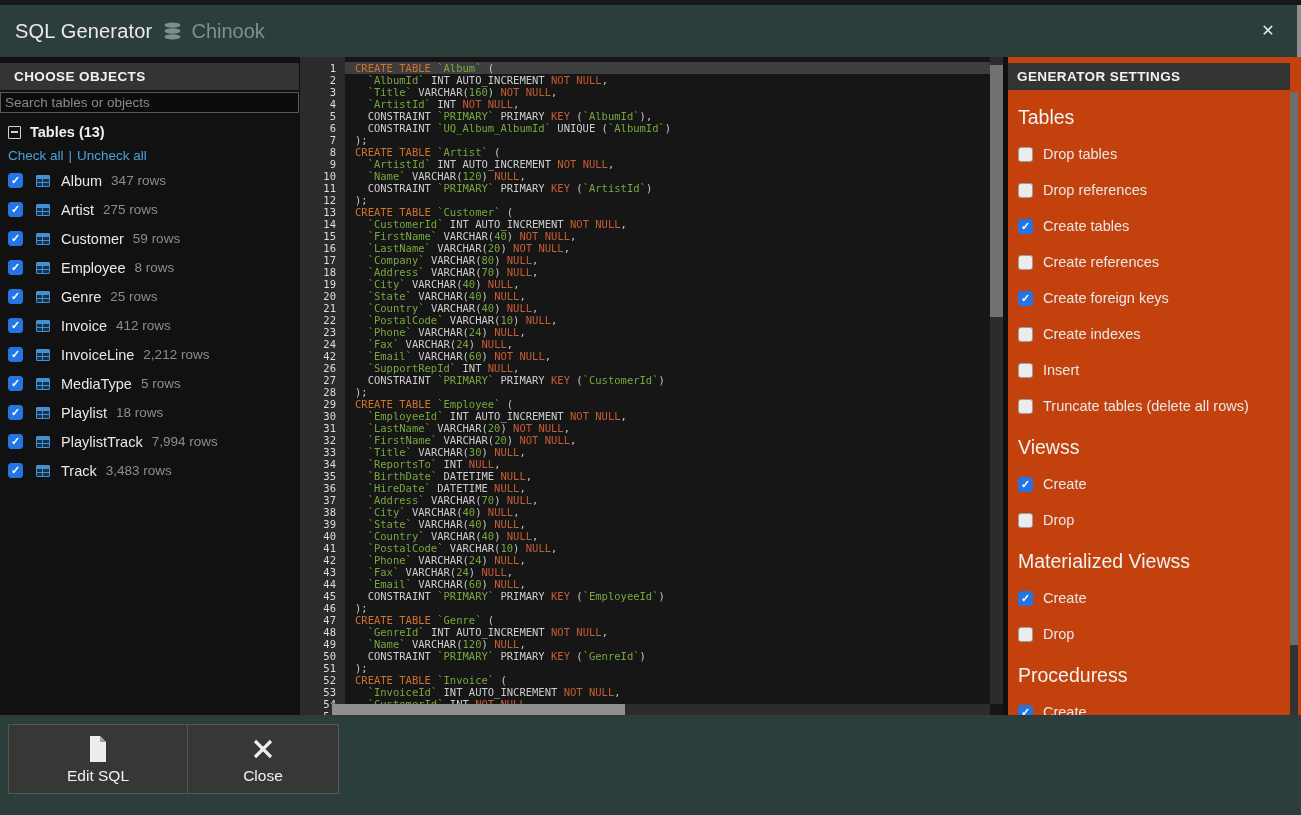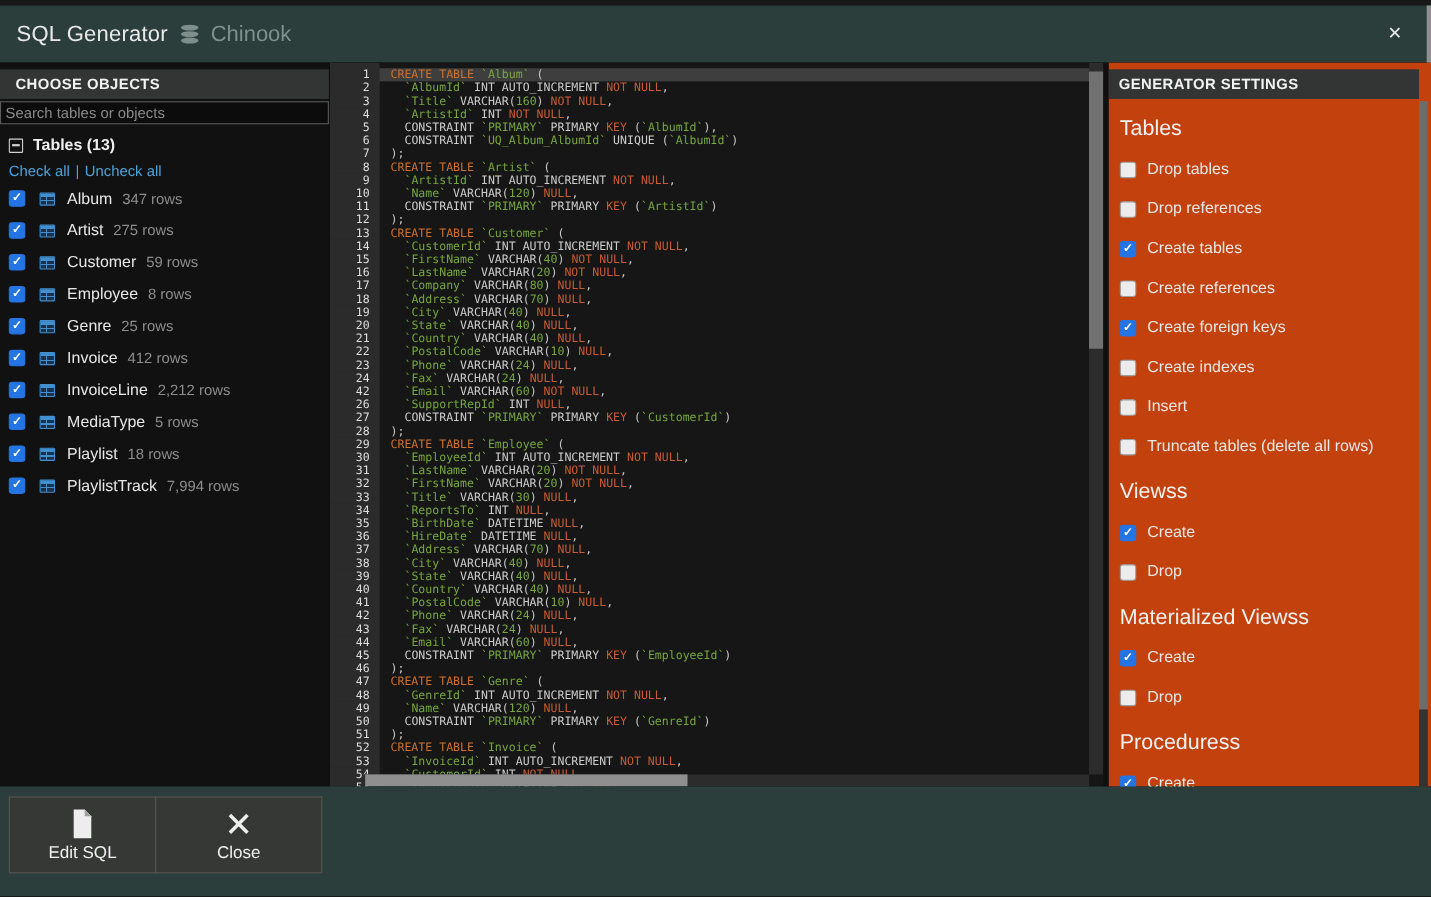--- a/index.html
+++ b/index.html
@@ -83,21 +83,21 @@
   .sec-title.first { margin-top:14px; }
   .opt-row { display:flex; align-items:center; height:24px; margin-top:12px; }
   .opt-row:first-of-type { margin-top:6px; }
   .opt-label { margin-left:10px; font-size:14.5px; color:#e8e8e8; }
   .rp-thumb { position:absolute; left:282px; top:35px; width:8px; height:553px; background:#6d6d6d; }
   .rp-track-end { position:absolute; left:282px; top:588px; width:8px; height:70px; background:#333; }
 
   
   .footer { position:absolute; left:0; top:715px; width:1301px; height:100px; background:#2b3e3b; }
   .footer-buttons { position:absolute; left:8px; top:9px; display:flex; }
-  .fbtn { width:134px; height:70px; background:#363836; border:1px solid #545854;
+  .fbtn { width:180px; height:70px; background:#363836; border:1px solid #545854;
           display:flex; flex-direction:column; align-items:center; justify-content:center;
           cursor:pointer; }
   .fbtn + .fbtn { margin-left:-1px; width:152px; }
   .fbtn .icn { height:32px; display:flex; align-items:center; justify-content:center; }
   .fbtn .lbl { font-size:15.5px; color:#f0f0f0; margin-top:2px; }
 </style>
 </head>
 <body>
 
 <div class="window">
@@ -186,20 +186,26 @@
               <span class="cb checked"></span>
               <span class="table-icon"></span>
               <span class="t-name">Playlist</span>
               <span class="t-count">18 rows</span>
             </div>
             <div class="table-row">
               <span class="cb checked"></span>
               <span class="table-icon"></span>
               <span class="t-name">PlaylistTrack</span>
               <span class="t-count">7,994 rows</span>
+            </div>
+            <div class="table-row">
+              <span class="cb checked"></span>
+              <span class="table-icon"></span>
+              <span class="t-name">Track</span>
+              <span class="t-count">3,483 rows</span>
             </div>
           </div>
       </div>
     </div>
 
     <div class="code-panel">
       <div class="gutter-bg"></div>
       <div class="code-lines" id="code-lines">
           <div class="code-line active">
             <span class="ln">1</span>

